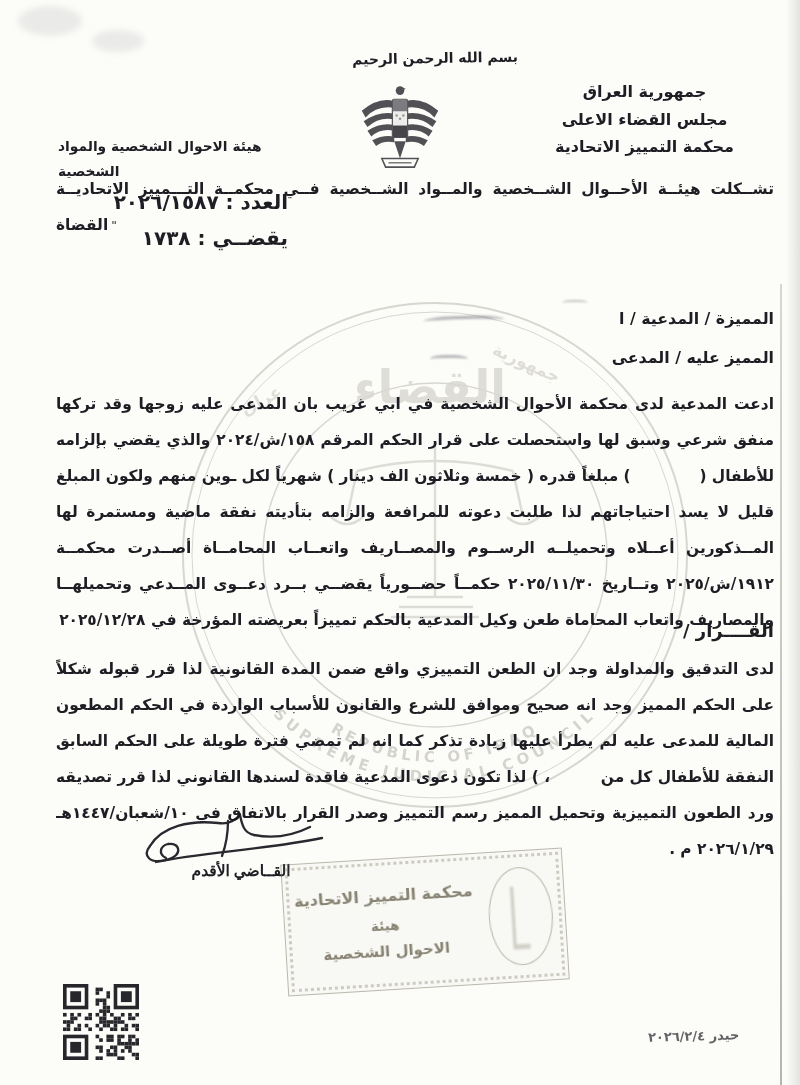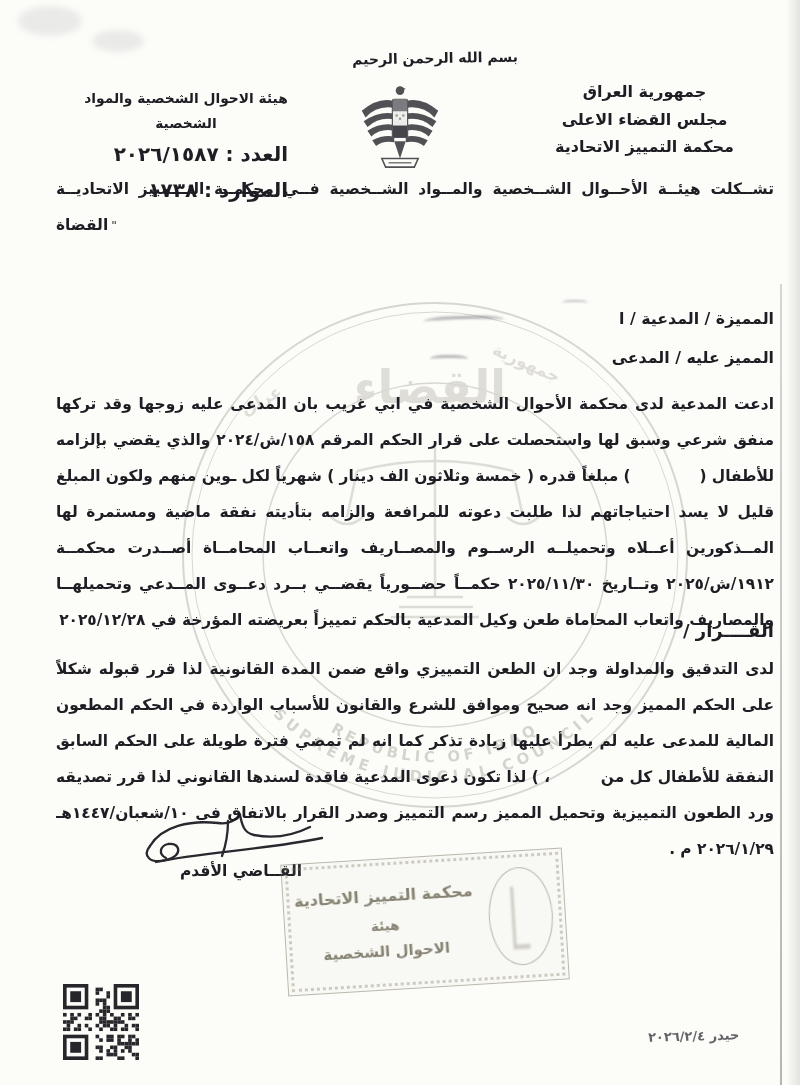--- a/index.html
+++ b/index.html
@@ -20,21 +20,21 @@
   .blob2 { left:92px; top:30px; width:52px; height:22px; }
   
   .watermark { position:absolute; left:155px; top:275px; width:560px; height:560px; opacity:.5; pointer-events:none; }
   
   .bismillah { position:absolute; left:335px; top:50px; width:200px; text-align:center;
     font-size:14px; font-weight:700; transform:rotate(-1deg); }
   .hdr-right { position:absolute; right:48px; top:78px; width:215px; text-align:center;
     font-size:16px; font-weight:700; line-height:1.72; }
   .emblem { position:absolute; left:352px; top:82px; width:96px; height:88px; opacity:.88; }
   .hdr-left { position:absolute; left:58px; top:86px; width:256px; font-size:13.8px; font-weight:700; line-height:1.8; }
-  .hdr-left .org { text-align:center; }
+  .hdr-left .org { text-align:left;margin-top:48px; }
   .hdr-left .numline { text-align:right; padding-right:26px; font-size:20px; }
   
   .line { font-weight:700; font-size:15.4px; line-height:36px; height:36px; overflow:hidden;
     text-align:justify; text-align-last:justify; }
   .line.endline { text-align:right; text-align-last:right; }
   .line.split { display:flex; justify-content:space-between; align-items:baseline;
     text-align:right; text-align-last:auto; }
   .gap { flex:1 1 auto; min-width:40px; position:relative; }
   .formation { position:absolute; right:26px; left:56px; top:172px; }
   .formation .line { line-height:35.5px; height:35.5px; }
@@ -47,21 +47,21 @@
   .decision-heading { position:absolute; right:26px; top:620px; font-size:18px; font-weight:700; }
   .decision { position:absolute; right:26px; left:56px; top:651px; }
   
   .smudge { position:absolute; border-radius:40%; filter:blur(1.3px); }
   .smudge-a { right:295px; top:316px; width:82px; height:9px; border-top:3px solid rgba(70,70,82,.42); transform:rotate(-1.5deg); }
   .smudge-b { right:332px; top:355px; width:38px; height:7px; border-top:3px solid rgba(70,70,82,.38); }
   .smudge-c { right:212px; top:300px; width:26px; height:5px; border-top:2px solid rgba(70,70,82,.30); }
   
   .signature-svg { position:absolute; left:132px; top:810px; width:212px; height:64px; }
   .signature-title { position:absolute; left:146px; top:862px; width:190px; text-align:center;
-    font-size:15.5px; font-weight:700; }
+    font-size:15.5px; font-weight:700;font-family:Liberation Serif, serif; }
   
   .stamp { position:absolute; left:284px; top:856px; width:282px; height:132px;
     transform:rotate(-3.5deg); border:1.5px solid rgba(125,120,100,.5);
     color:rgba(115,110,92,.85); filter:blur(.4px); display:flex; align-items:center;
     padding:6px; box-sizing:border-box; background:rgba(190,185,165,.06); }
   .stamp::before { content:""; position:absolute; inset:3px; border:3px dotted rgba(125,120,100,.35); }
   .stamp-oval { width:62px; height:96px; border:1.6px solid rgba(125,120,100,.5);
     border-radius:50%; margin:0 6px 0 10px; flex:0 0 auto; position:relative; }
   .stamp-oval::after { content:""; position:absolute; left:22px; top:18px; width:14px; height:58px;
     border-left:3px solid rgba(125,120,100,.35); border-bottom:5px solid rgba(125,120,100,.3); filter:blur(1px); }
@@ -152,21 +152,21 @@
     </svg>
   </div>
 
   <div class="hdr-left">
     <div class="org">هيئة الاحوال الشخصية والمواد الشخصية</div>
     <div class="numline">
       <span>العدد :</span>
       <span>٢٠٢٦/١٥٨٧</span>
     </div>
     <div class="numline">
-      <span>الموارد :</span>
+      <span>يقضــي :</span>
       <span>١٧٣٨</span>
     </div>
   </div>
 
   <div class="formation">
     <div class="line">تشــكلت هيئــة الأحــوال الشــخصية والمــواد الشــخصية فــي محكمــة التـــمييز الاتحاديــة بتاريــخ</div>
     <div class="line split">
       <span class="gap"></span>
       <span><span class="quote-mark">"</span><span>القضاة</span></span>
     </div>

